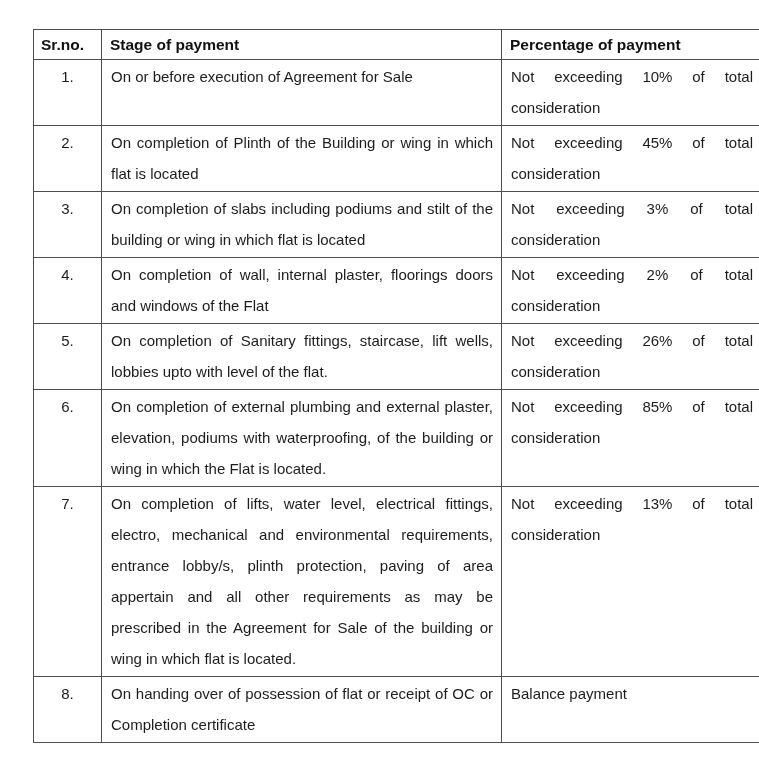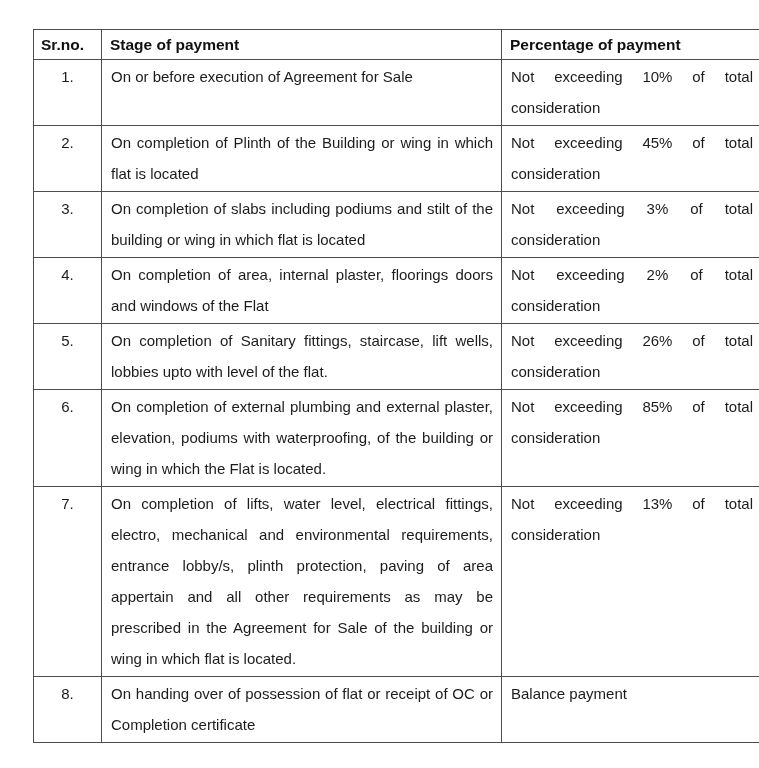--- a/index.html
+++ b/index.html
@@ -92,21 +92,21 @@
   </tr>
 
   <tr>
     <td class="cell-sr">3.</td>
     <td class="cell-stage">On completion of slabs including podiums and stilt of the building or wing in which flat is located</td>
     <td class="cell-pct">Not exceeding 3% of total consideration</td>
   </tr>
 
   <tr>
     <td class="cell-sr">4.</td>
-    <td class="cell-stage">On completion of area, internal plaster, floorings doors and windows of the Flat</td>
+    <td class="cell-stage">On completion of wall, internal plaster, floorings doors and windows of the Flat</td>
     <td class="cell-pct">Not exceeding 2% of total consideration</td>
   </tr>
 
   <tr>
     <td class="cell-sr">5.</td>
     <td class="cell-stage">On completion of Sanitary fittings, staircase, lift wells, lobbies upto with level of the flat.</td>
     <td class="cell-pct">Not exceeding 26% of total consideration</td>
   </tr>
 
   <tr>

